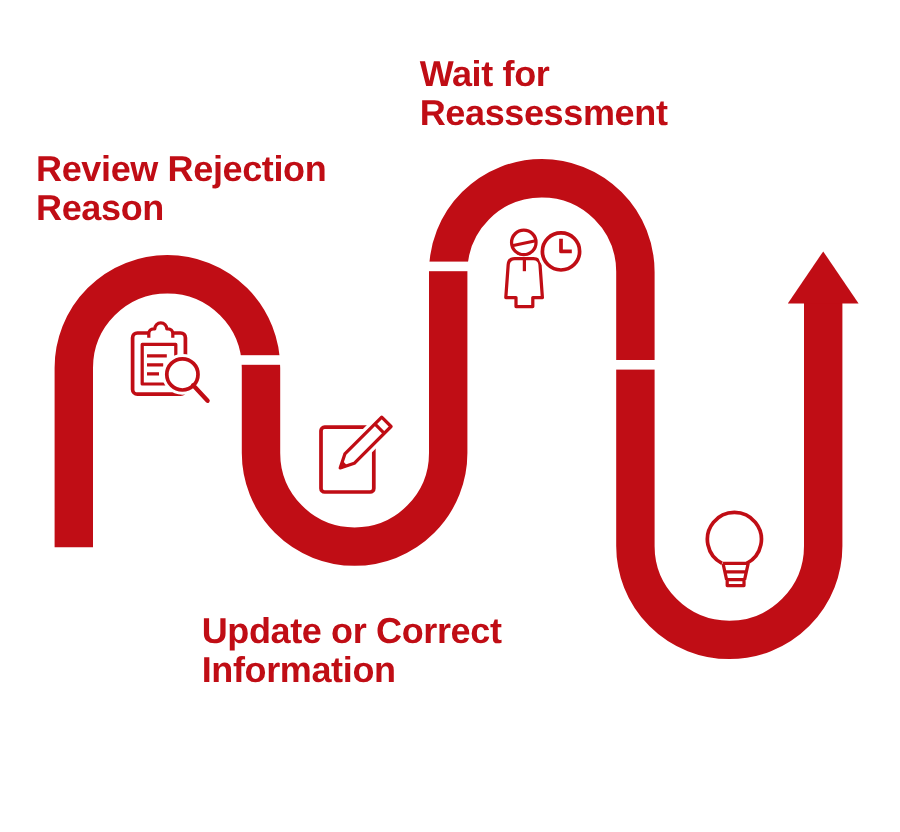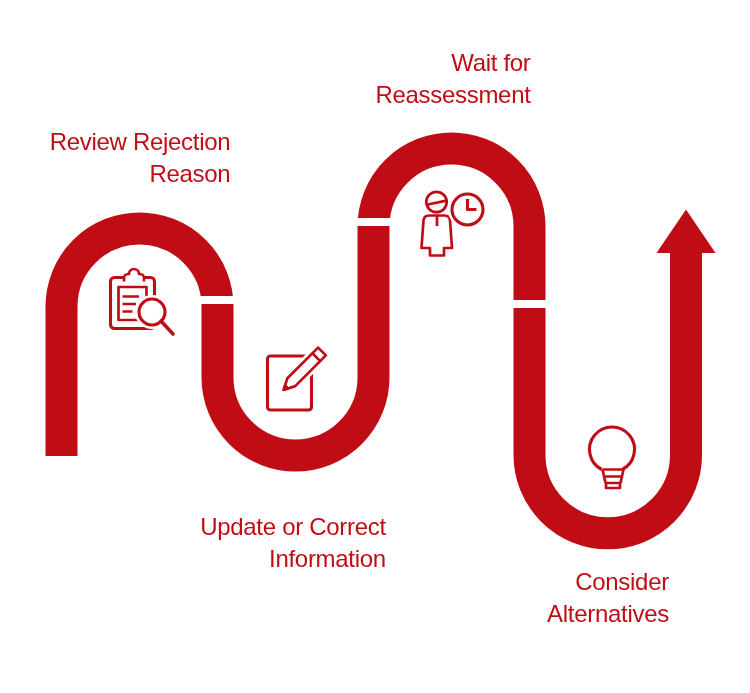--- a/index.html
+++ b/index.html
@@ -13,22 +13,22 @@
   .flow-stroke { fill:none; stroke:var(--accent); stroke-width:32; }
   .flow-fill   { fill:var(--accent); stroke:none; }
   .ic  { fill:none; stroke:var(--accent); stroke-width:2.7; stroke-linejoin:round; }
   .ic-thick { fill:none; stroke:var(--accent); stroke-width:3.1; stroke-linejoin:round; }
   .halo { fill:var(--bg); stroke:var(--bg); stroke-width:8; }
   .halo-line { fill:none; stroke:var(--bg); stroke-width:8; stroke-linecap:round; }
   .tab { fill:var(--bg); stroke:var(--accent); stroke-width:2.7; stroke-linejoin:round; }
   .divider { fill:var(--bg); }
   .step-label {
     position:absolute; transform:translateX(-50%);
-    color:var(--accent); font-weight:400; font-size:24px; line-height:32px;
-    letter-spacing:-0.3px; text-align:right; white-space:pre-line;
+    color:var(--accent); font-weight:700; font-size:30px; line-height:32px;
+    letter-spacing:-0.3px; text-align:left; white-space:pre-line;
   }
 </style>
 </head>
 <body>
 
 <div class="canvas">
 
   <svg width="750" height="693" viewBox="0 0 750 693">
 
     <path class="flow-stroke" d="M61.5 456 V306.5 A78 78 0 0 1 217.5 306.5 V377.5 A78 78 0 0 0 373.5 377.5 V226.5 A78 78 0 0 1 529.5 226.5 V455 A78.25 78.25 0 0 0 686 455 V252.5"></path>
@@ -67,24 +67,22 @@
       <circle class="ic-thick" cx="467.5" cy="209.5" r="15.5"></circle>
       <path class="ic-thick" d="M467.5 199 V209.5 H476.5"></path>
     </g>
 
     <g>
       <path class="ic-thick" d="M601.7 469.5 A22.5 22.5 0 1 1 622.3 469.5"></path>
       <path class="ic" d="M602.5 469.5 h21 M603.5 476.5 h19 M605.5 483 h15 M602.5 469.5 L605.5 483 M623.5 469.5 L620.5 483 M606 483 v5 h14 v-5"></path>
     </g>
   </svg>
 
-  <div class="step-label" style="left:140px; top:126px;">Review Rejection
+  <div class="step-label" style="left:151px; top:126px;">Review Rejection
 Reason</div>
 
   <div class="step-label" style="left:293px; top:511px;">Update or Correct
 Information</div>
 
   <div class="step-label" style="left:453px; top:47px;">Wait for
 Reassessment</div>
 
-  <div class="step-label" style="left:608px; top:566px;">Consider
-Alternatives</div>
 </div>
 
 </body></html>

